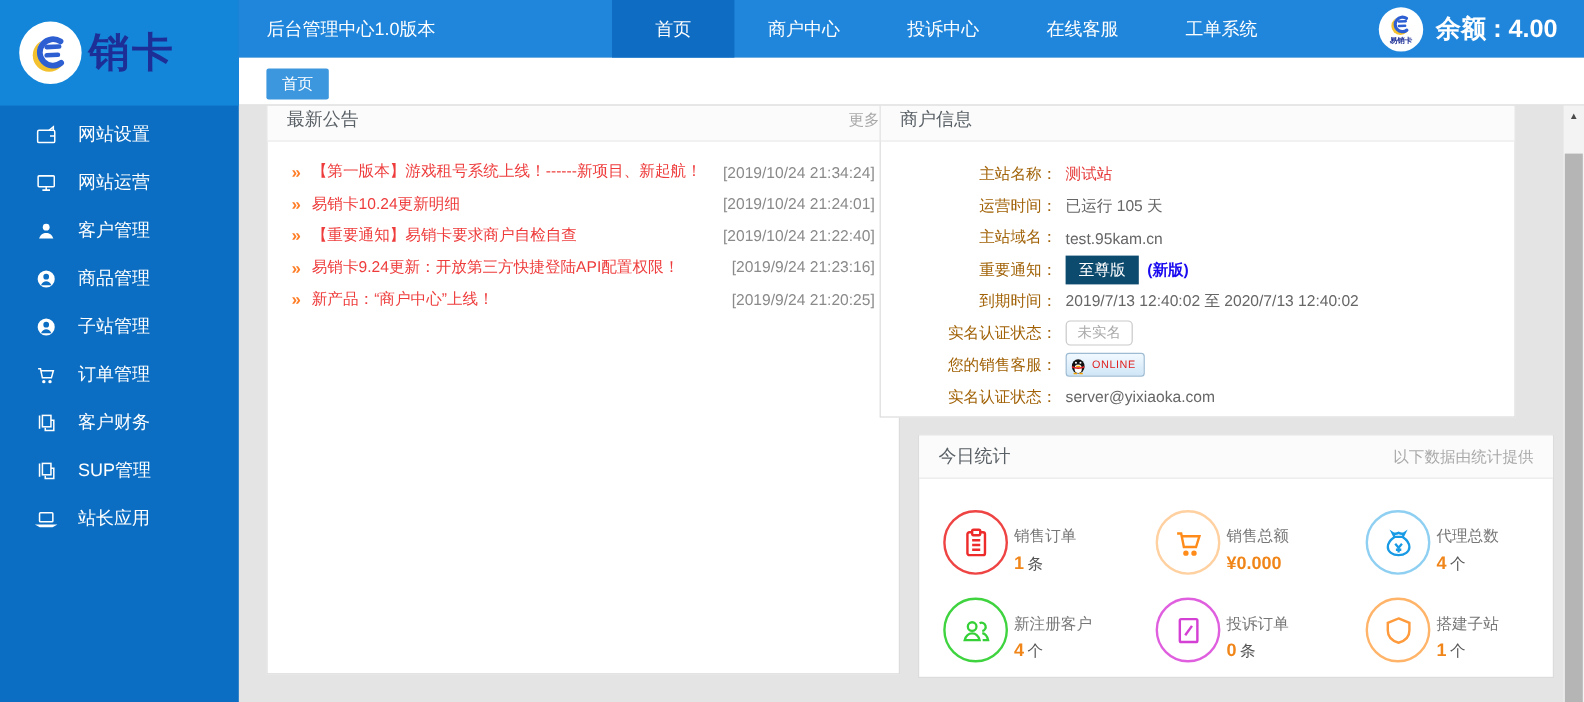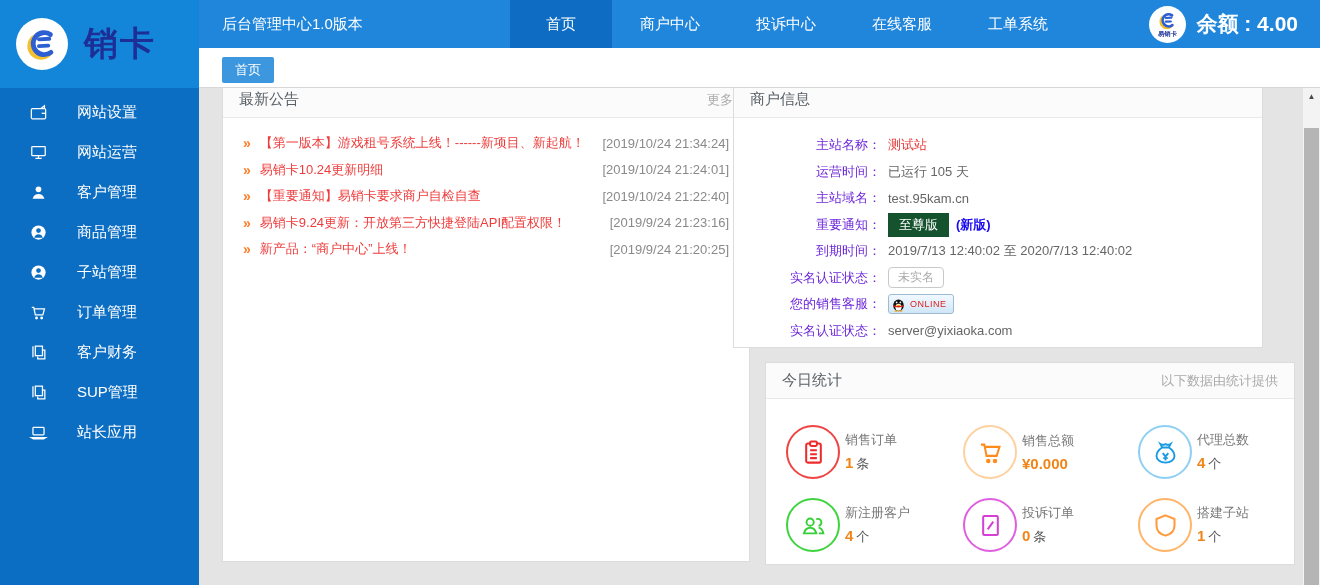--- a/index.html
+++ b/index.html
@@ -2,25 +2,25 @@
 <html><head>
 <meta charset="utf-8">
 <style>
   *{margin:0;padding:0;box-sizing:border-box;}
   html,body{width:1320px;height:585px;overflow:hidden;}
   body{font-family:"Liberation Sans","DejaVu Sans",sans-serif;}
   .app{position:relative;width:1320px;height:585px;background:#e4e4e4;overflow:hidden;}
 
   
   .sidebar{position:absolute;left:0;top:0;width:199px;height:585px;background:#0c6ec2;z-index:5;}
-  .logo{height:88px;background:#1486d9;display:flex;align-items:center;padding-left:16px;gap:16px;}
+  .logo{height:88px;background:#1486d9;display:flex;align-items:center;padding-left:16px;gap:6px;}
   .logo-circle{width:52px;height:52px;border-radius:50%;background:#fff;display:flex;align-items:center;justify-content:center;flex-shrink:0;}
   .logo-text{color:#1d2f96;font-size:34px;font-weight:bold;letter-spacing:2px;}
   .menu{padding-top:4px;}
-  .menu-item{height:40px;display:flex;align-items:center;padding-left:29px;gap:29px;color:#fff;font-size:15px;cursor:pointer;}
+  .menu-item{height:40px;display:flex;align-items:center;padding-left:29px;gap:17px;color:#fff;font-size:15px;cursor:pointer;}
   .menu-ic{width:19px;height:19px;display:flex;align-items:center;justify-content:center;}
   .menu-ic svg{width:19px;height:19px;}
 
   
   .topbar{position:absolute;left:199px;top:0;right:0;height:48px;background:#2086db;color:#fff;z-index:4;}
   .topbar-title{position:absolute;left:23px;top:0;height:48px;display:flex;align-items:center;font-size:15px;}
   .nav{position:absolute;left:311px;top:0;height:48px;display:flex;}
   .nav-item{height:48px;display:flex;align-items:center;padding:0 28px;font-size:15px;cursor:pointer;}
   .nav-item.active{background:#0e6cc3;padding:0 36px;}
   .balance{position:absolute;right:22px;top:0;height:48px;display:flex;align-items:center;gap:10px;}
@@ -46,32 +46,32 @@
   
   .ann-list{padding:12px 20px 0 20px;}
   .ann-row{display:flex;align-items:center;height:26.5px;font-size:13px;cursor:pointer;}
   .ann-mark{color:#ff7e28;margin-right:9px;font-size:14px;font-weight:bold;}
   .ann-text{color:#ee3c3c;white-space:nowrap;overflow:hidden;text-overflow:ellipsis;flex:1;}
   .ann-date{color:#8a8a8a;margin-left:10px;white-space:nowrap;}
 
   
   .mf-list{padding-top:14px;}
   .mf-row{display:flex;align-items:center;height:26.5px;font-size:13px;}
-  .mf-label{width:147px;text-align:right;color:#6d28d9;flex-shrink:0;}
+  .mf-label{width:147px;text-align:right;color:#a16207;flex-shrink:0;}
   .mf-value{margin-left:7px;color:#666;display:flex;align-items:center;gap:7px;}
   .red{color:#e63a3a;}
-  .badge-orange{background:#14532d;color:#fff;padding:3px 11px;font-size:13px;}
+  .badge-orange{background:#0c4a6e;color:#fff;padding:3px 11px;font-size:13px;}
   .badge-new{color:#1a0af0;font-weight:bold;cursor:pointer;}
   .badge-outline{border:1px solid #c9c9c9;border-radius:4px;color:#aaa;padding:1px 9px;font-size:12px;background:#fff;}
   .qq-badge{display:inline-flex;align-items:center;background:linear-gradient(#f2f9ff,#cfe6f7);border:1px solid #9dbbd3;border-radius:3px;padding:0 6px 0 1px;height:20px;gap:3px;cursor:pointer;}
   .qq-online{color:#e02020;font-size:9px;font-weight:normal;letter-spacing:.5px;}
 
   
   .stats-body{padding:26px 18px 0 20px;display:grid;grid-template-columns:177px 175px 1fr;row-gap:19px;}
-  .stat{display:flex;align-items:center;}
+  .stat{display:flex;align-items:flex-end;}
   .stat-ring{width:54px;height:54px;border-radius:50%;border:2px solid #ccc;background:#fff;display:flex;align-items:center;justify-content:center;flex-shrink:0;}
   .stat-ring svg{width:27px;height:27px;}
   .stat-txt{margin-left:5px;}
   .stat-label{font-size:13px;color:#777;margin-bottom:5px;}
   .stat-num{color:#f08519;font-weight:bold;font-size:15px;}
   .stat-unit{color:#555;font-size:13px;margin-left:3px;}
 
   
   .vscroll{position:absolute;right:0;top:88px;bottom:0;width:17px;background:#f3f3f3;z-index:6;}
   .vscroll-up{height:17px;display:flex;align-items:center;justify-content:center;font-size:8px;color:#4a4a4a;cursor:pointer;}

